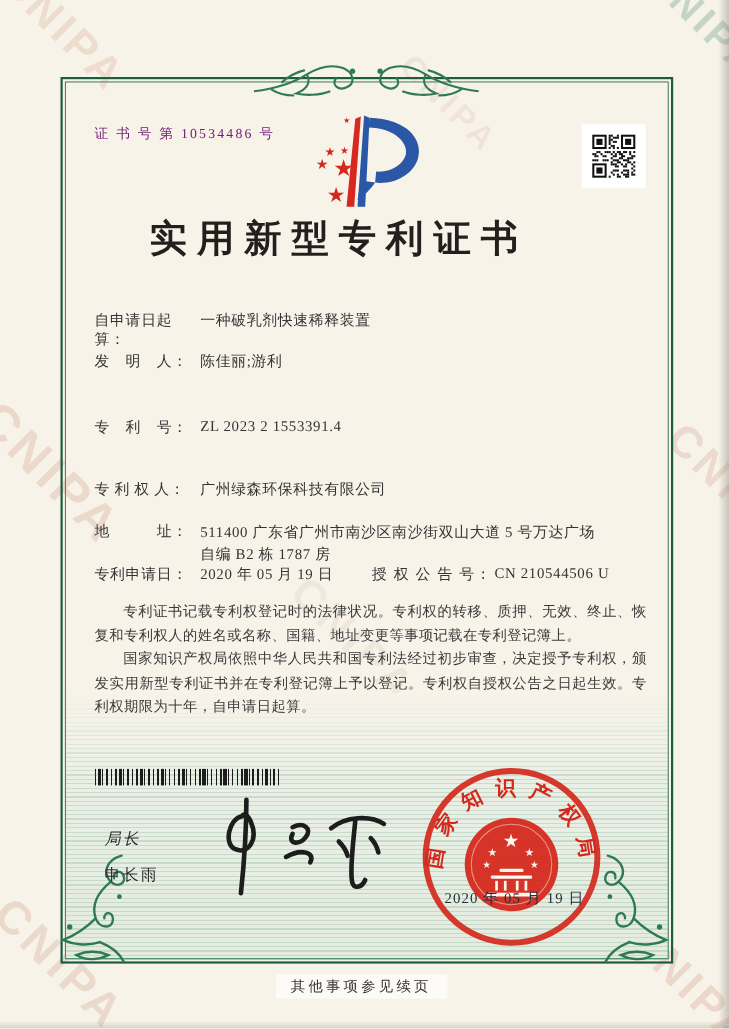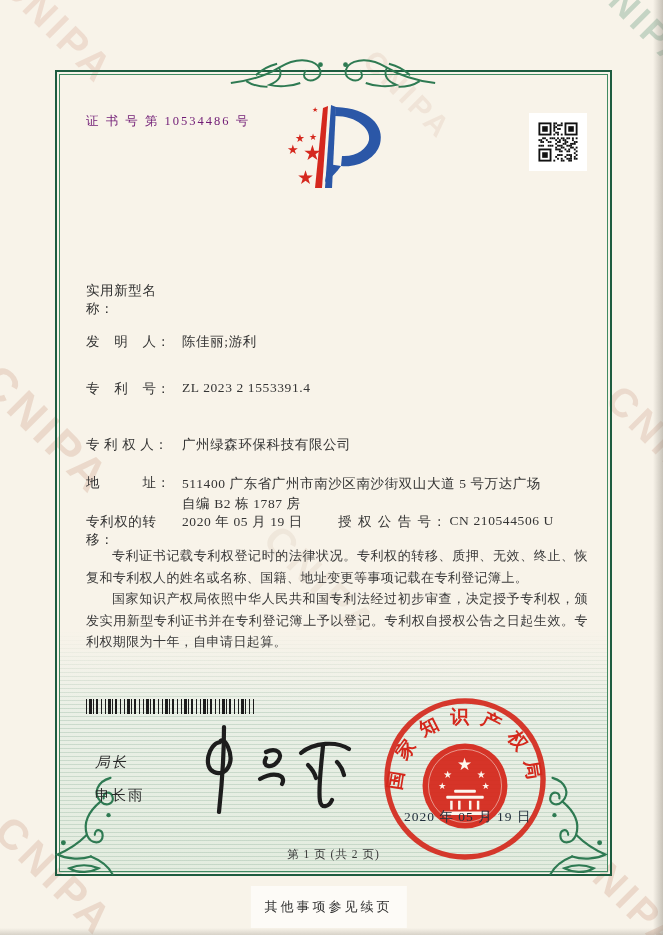--- a/index.html
+++ b/index.html
@@ -84,21 +84,21 @@
   .signature{position:absolute;left:190px;top:722px;width:165px;height:98px;}
 
   .seal{position:absolute;left:381px;top:695px;width:168px;height:168px;}
   .seal-date{position:absolute;left:404px;top:808px;width:130px;font-size:13.5px;
              color:#22303d;letter-spacing:1px;white-space:nowrap;}
 
   .page-info{position:absolute;left:55px;right:51px;top:847px;text-align:center;
              font-size:11.5px;color:#3a3a3a;letter-spacing:1px;}
   .cont-note{position:absolute;left:50%;top:886px;transform:translateX(-52%);
              font-size:13px;color:#333;letter-spacing:3px;background:rgba(253,252,248,0.9);
-             padding:12px 14px;}
+             padding:2px 14px;}
 </style>
 </head>
 <body>
 
 <div class="page">
 
   <div class="wm wm-tl">CNIPA</div>
   <div class="wm wm-tr">CNIPA</div>
   <div class="wm wm-logo">CNIPA</div>
   <div class="wm wm-ml">CNIPA</div>
@@ -290,42 +290,44 @@
           <rect x="18" y="4" width="7" height="7" fill="#111"></rect>
           <rect x="19" y="5" width="5" height="5" fill="#fff"></rect>
           <rect x="20" y="6" width="3" height="3" fill="#111"></rect>
           <rect x="4" y="18" width="7" height="7" fill="#111"></rect>
           <rect x="5" y="19" width="5" height="5" fill="#fff"></rect>
           <rect x="6" y="20" width="3" height="3" fill="#111"></rect>
         </g>
       </svg>
   </div>
 
+  <div class="title">实用新型专利证书</div>
 
   <div class="field-row" style="top:282px">
-    <span class="f-label">实用新型名称：</span>
-  </div>
-  <div class="field-row" style="top:333px">
+    <span class="f-label">自申请日起算：</span>
+    <span class="f-value">一种破乳剂快速稀释装置</span>
+  </div>
+  <div class="field-row" style="top:320px">
     <span class="f-label">发　明　人：</span>
     <span class="f-value">陈佳丽;游利</span>
   </div>
   <div class="field-row" style="top:380px">
     <span class="f-label">专　利　号：</span>
     <span class="f-value">ZL 2023 2 1553391.4</span>
   </div>
   <div class="field-row" style="top:436px">
     <span class="f-label">专 利 权 人：</span>
     <span class="f-value">广州绿森环保科技有限公司</span>
   </div>
   <div class="field-row addr" style="top:474px">
     <span class="f-label">地　　　址：</span>
     <span class="f-value">511400 广东省广州市南沙区南沙街双山大道 5 号万达广场自编 B2 栋 1787 房</span>
   </div>
   <div class="field-row" style="top:513px">
-    <span class="f-label">专利权的转移：</span>
+    <span class="f-label">专利申请日：</span>
     <span class="f-value">2020 年 05 月 19 日</span>
     <span class="grant">
       <span class="f-label">授 权 公 告 号：</span>
       <span class="f-value">CN 210544506 U</span>
     </span>
   </div>
 
   <div class="body-text">
     <p>专利证书记载专利权登记时的法律状况。专利权的转移、质押、无效、终止、恢复和专利权人的姓名或名称、国籍、地址变更等事项记载在专利登记簿上。</p>
     <p>国家知识产权局依照中华人民共和国专利法经过初步审查，决定授予专利权，颁发实用新型专利证书并在专利登记簿上予以登记。专利权自授权公告之日起生效。专利权期限为十年，自申请日起算。</p>
@@ -372,18 +374,17 @@
         <rect x="70" y="107" width="2.5" height="9"></rect>
         <rect x="78" y="107" width="2.5" height="9"></rect>
         <rect x="89" y="107" width="2.5" height="9"></rect>
         <rect x="97" y="107" width="2.5" height="9"></rect>
         <rect x="62" y="118" width="46" height="3.5" rx="1"></rect>
       </g>
     </g>
   </svg>
   <div class="seal-date">2020 年 05 月 19 日</div>
 
-  <div class="page-info">第 1 页 (共 2 页)</div>
   <div class="cont-note">其他事项参见续页</div>
 
   <div class="edge-r"></div>
   <div class="edge-b"></div>
 </div>
 
 </body></html>

